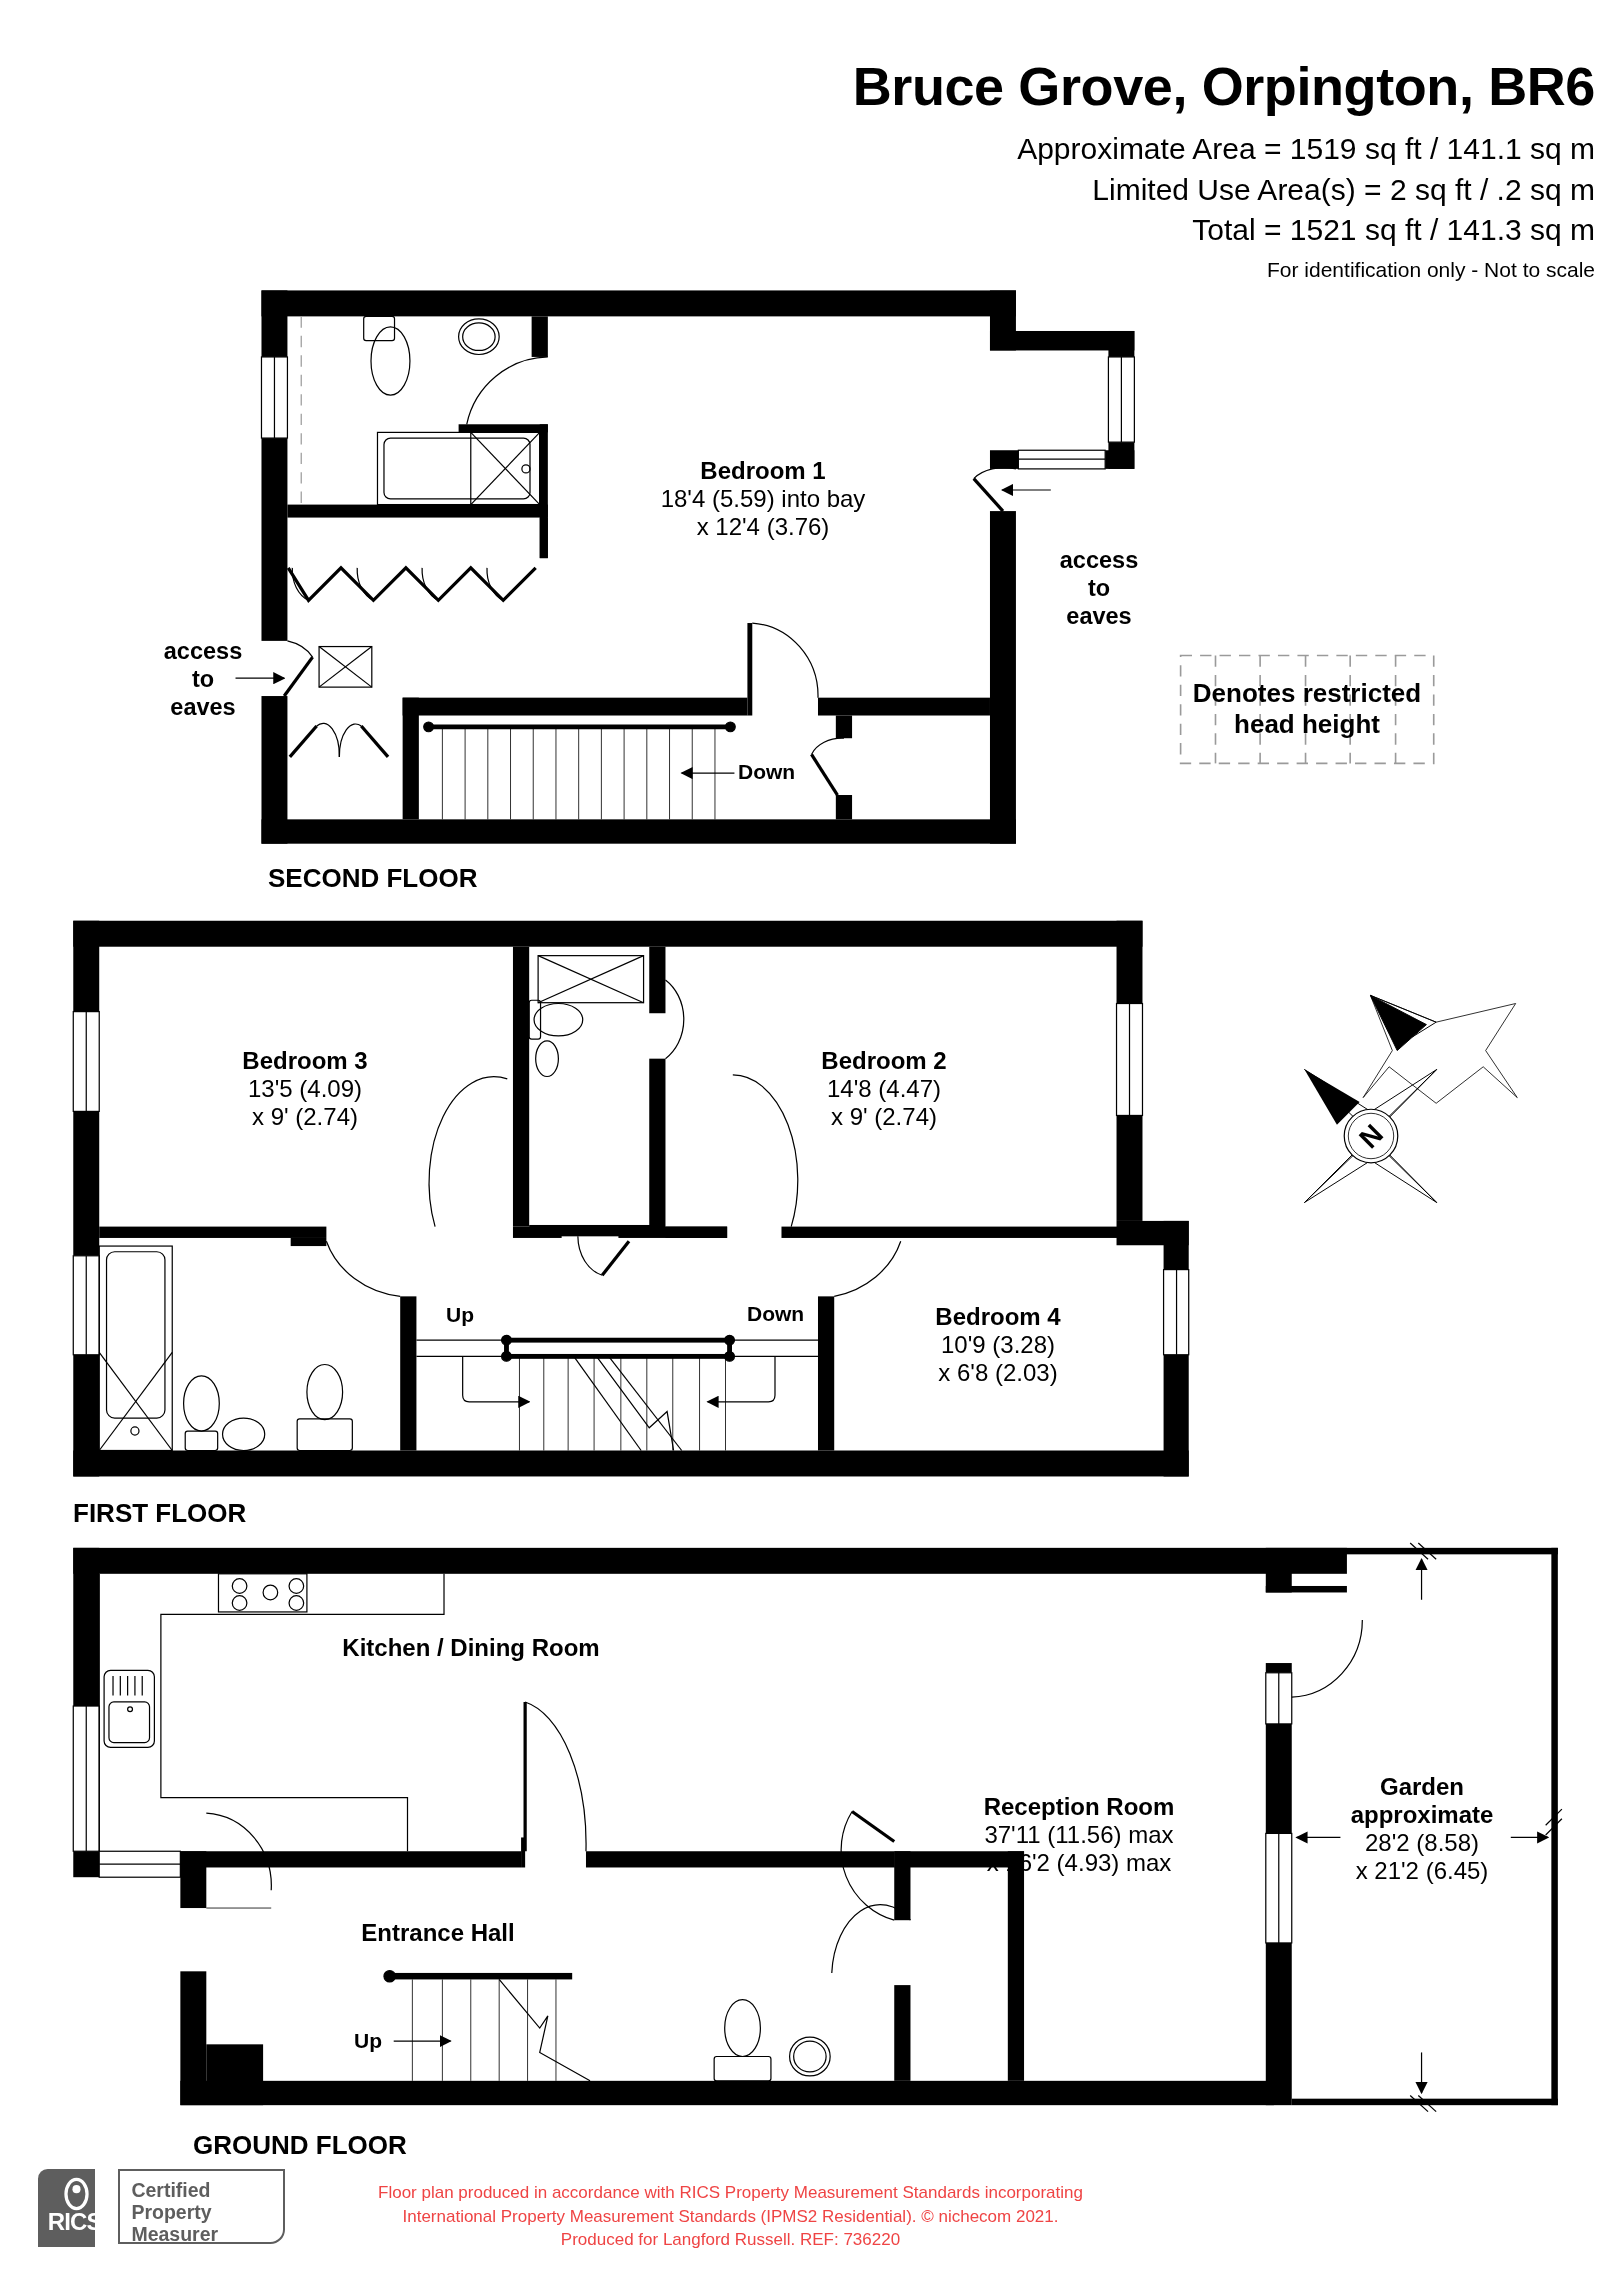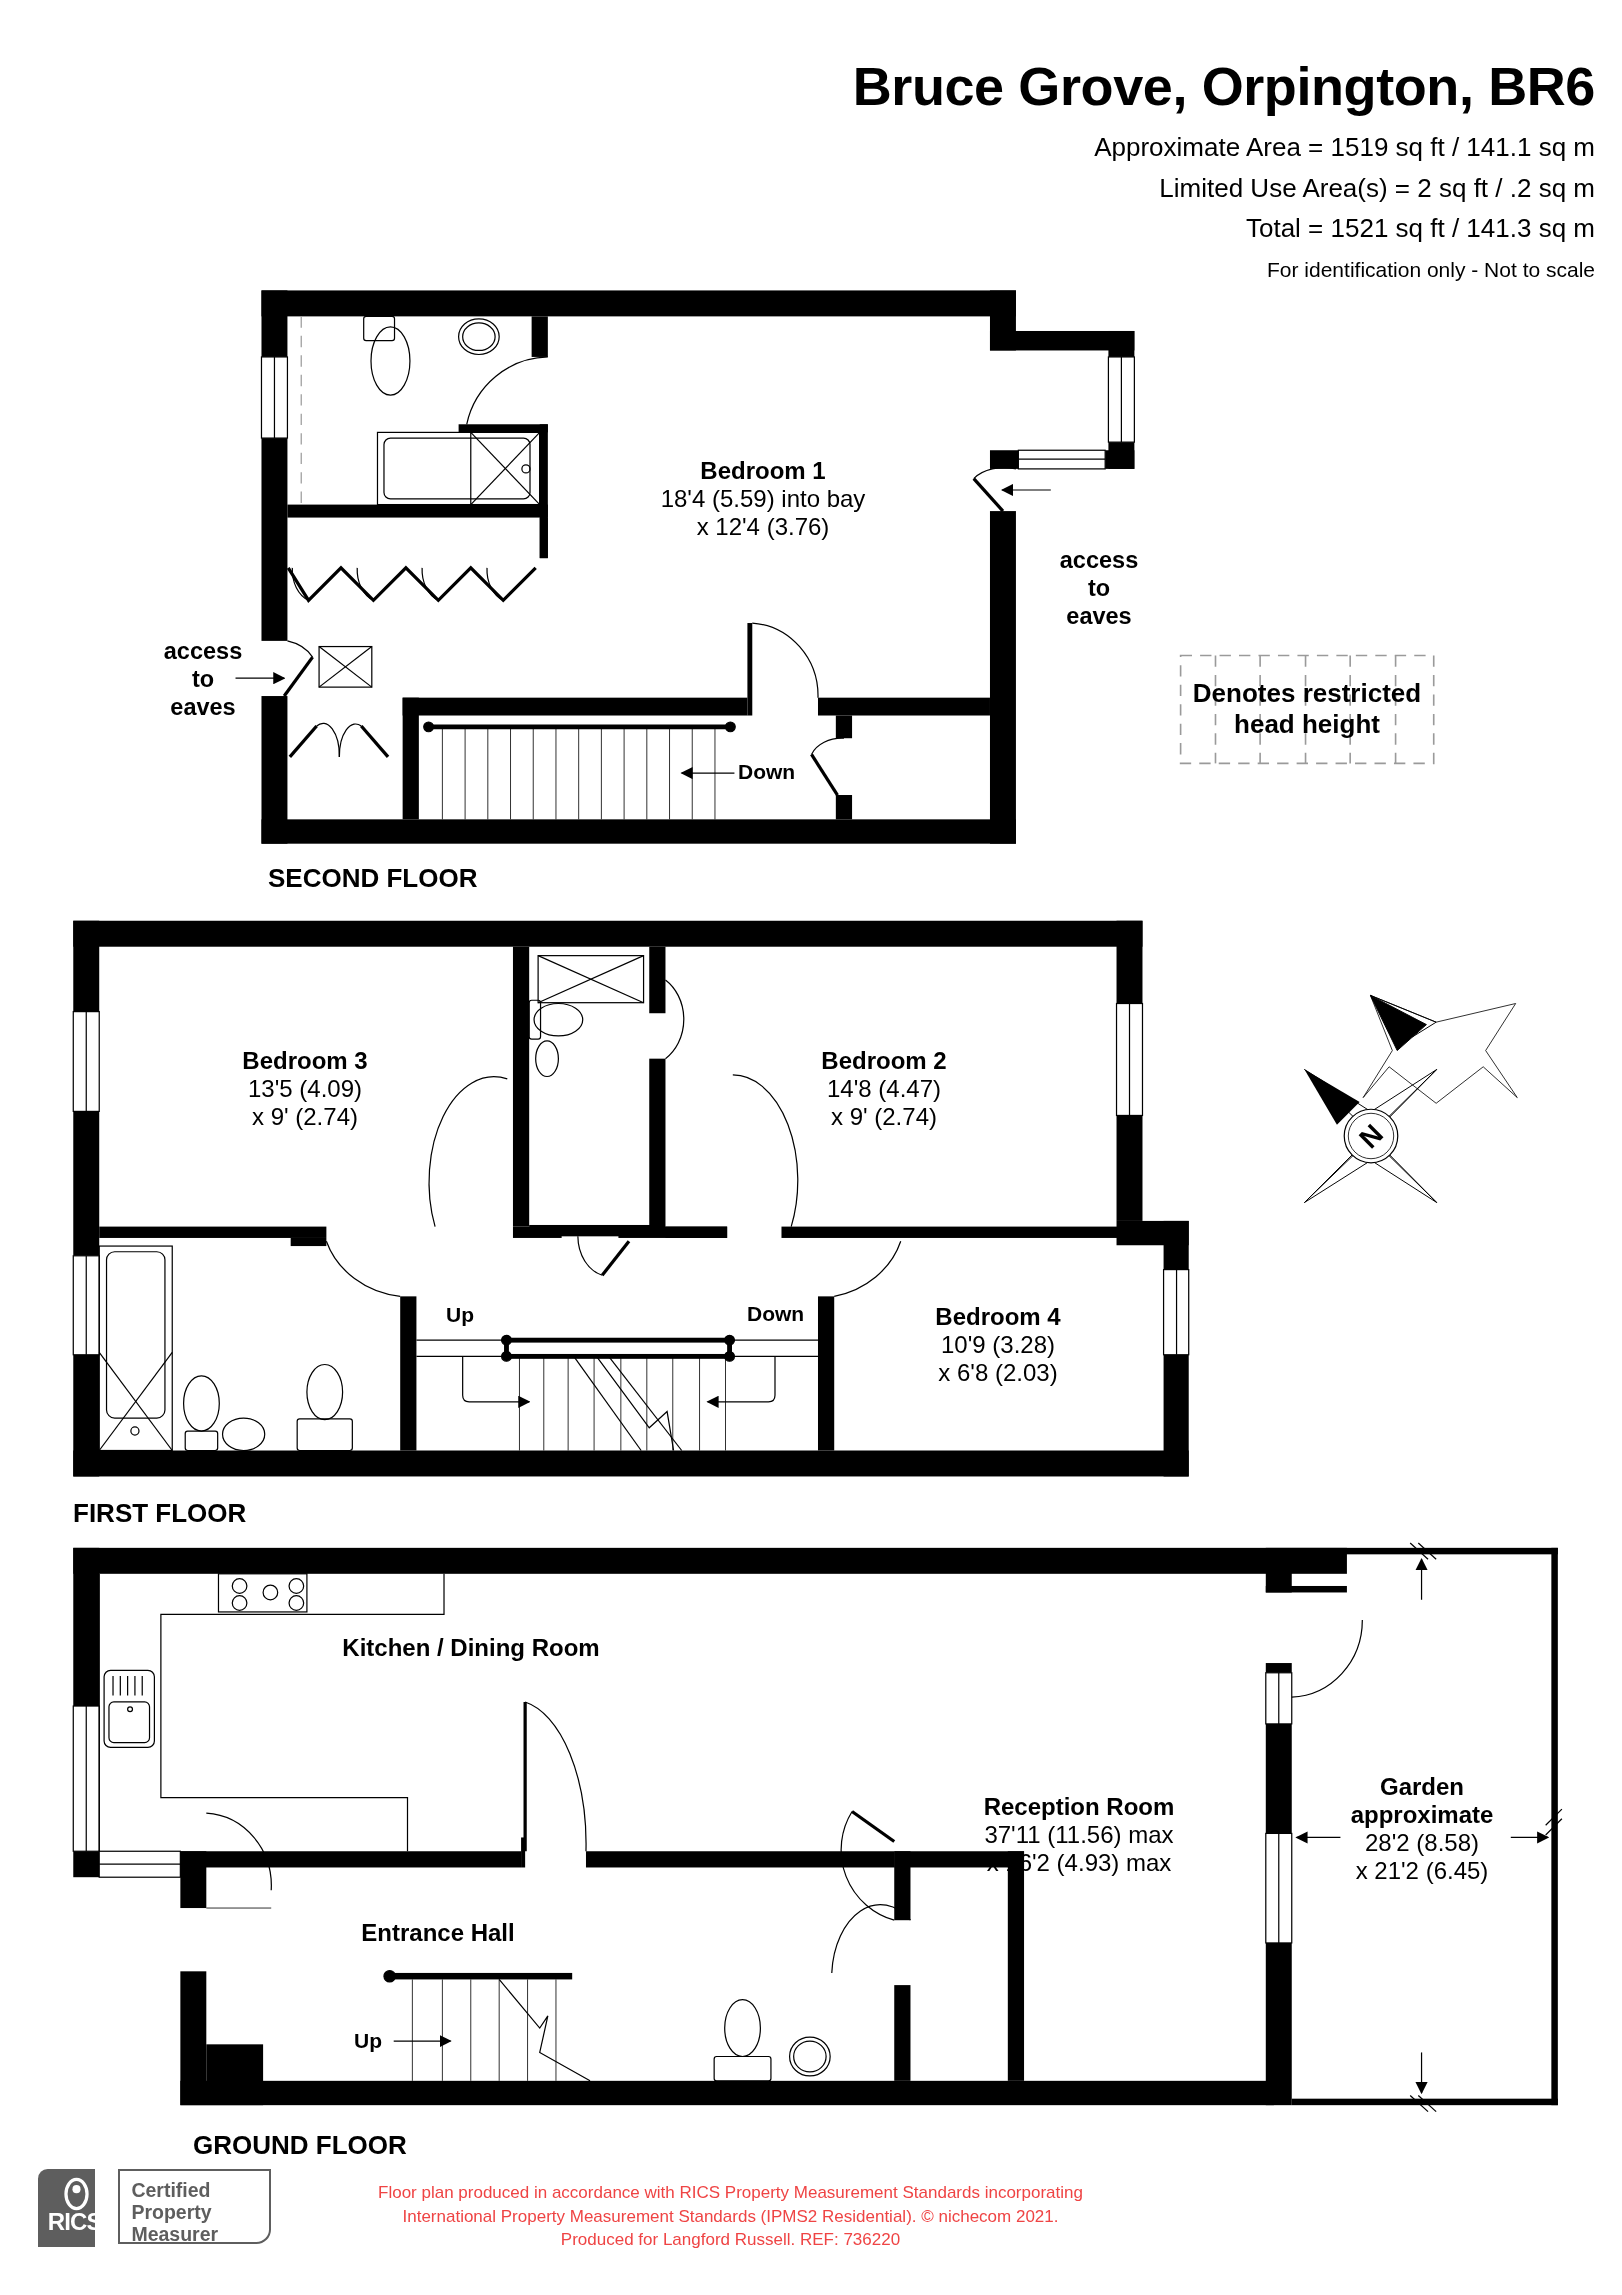--- a/index.html
+++ b/index.html
@@ -1,33 +1,33 @@
 <!DOCTYPE html>
 <html style="font-size:13px"><head>
 <meta charset="utf-8">
 <style>
   html, body { margin: 0; padding: 0; background: #ffffff; }
   body { width: 1623px; height: 2295px; position: relative; overflow: hidden;
          font-family: "Liberation Sans", "DejaVu Sans", sans-serif; color: #000; }
   #plan { position: absolute; left: 0; top: 0; }
   .abs { position: absolute; white-space: nowrap; }
   .title { right: 28px; top: 55px; font-size: 54px; font-weight: bold; letter-spacing: -0.4px; }
-  .area-line { right: 28px; font-size: 26px; text-align: right; }
+  .area-line { right: 28px; font-size: 30px; text-align: right; }
   .note { right: 28px; top: 258px; font-size: 21px; }
   .room { text-align: center; font-size: 24px; line-height: 28px; transform: translateX(-50%); }
   .room .name { font-weight: bold; }
   .floor-label { font-size: 26px; font-weight: bold; }
   .small-bold { font-weight: bold; font-size: 23.5px; line-height: 28px; text-align: center; transform: translateX(-50%); }
   .legend { font-weight: bold; font-size: 26px; line-height: 31px; text-align: center; transform: translateX(-50%); }
   .footer-text { left: 284px; top: 2181px; font-size: 17px; line-height: 23.5px; color: #ef4444; white-space: normal; width: 893px; text-align: center; }
   .rics-box { left: 38px; top: 2169px; width: 229px; height: 78px; }
   .rics-logo { position: absolute; left: 0; top: 0; width: 57px; height: 78px; background: #5e5e5e;
                border-radius: 9.7px 0 0 0; color: #fff; font-weight: bold; font-size: 24px; }
   .rics-logo .lbl { position: absolute; left: 9.7px; bottom: 11.4px; letter-spacing: -0.8px; }
-  .rics-cert { position: absolute; left: 80px; top: 0; width: 153px; height: 75px; border: 2.4px solid #5e5e5e;
+  .rics-cert { position: absolute; left: 80px; top: 0; width: 167px; height: 75px; border: 2.4px solid #5e5e5e;
                border-radius: 0 0 14.6px 0; color: #5e5e5e; font-weight: bold; font-size: 19.5px; line-height: 22px; padding: 8px 0 0 11.4px; box-sizing: border-box; white-space: normal; }
 </style>
 </head>
 <body>
 
 <svg id="plan" width="1623" height="2295" viewBox="0 0 2000 2829">
   <defs>
     <marker id="arrow" markerWidth="10" markerHeight="10" refX="9" refY="5" orient="auto">
       <path d="M0,0 L10,5 L0,10 z" fill="#000"></path>
     </marker>

